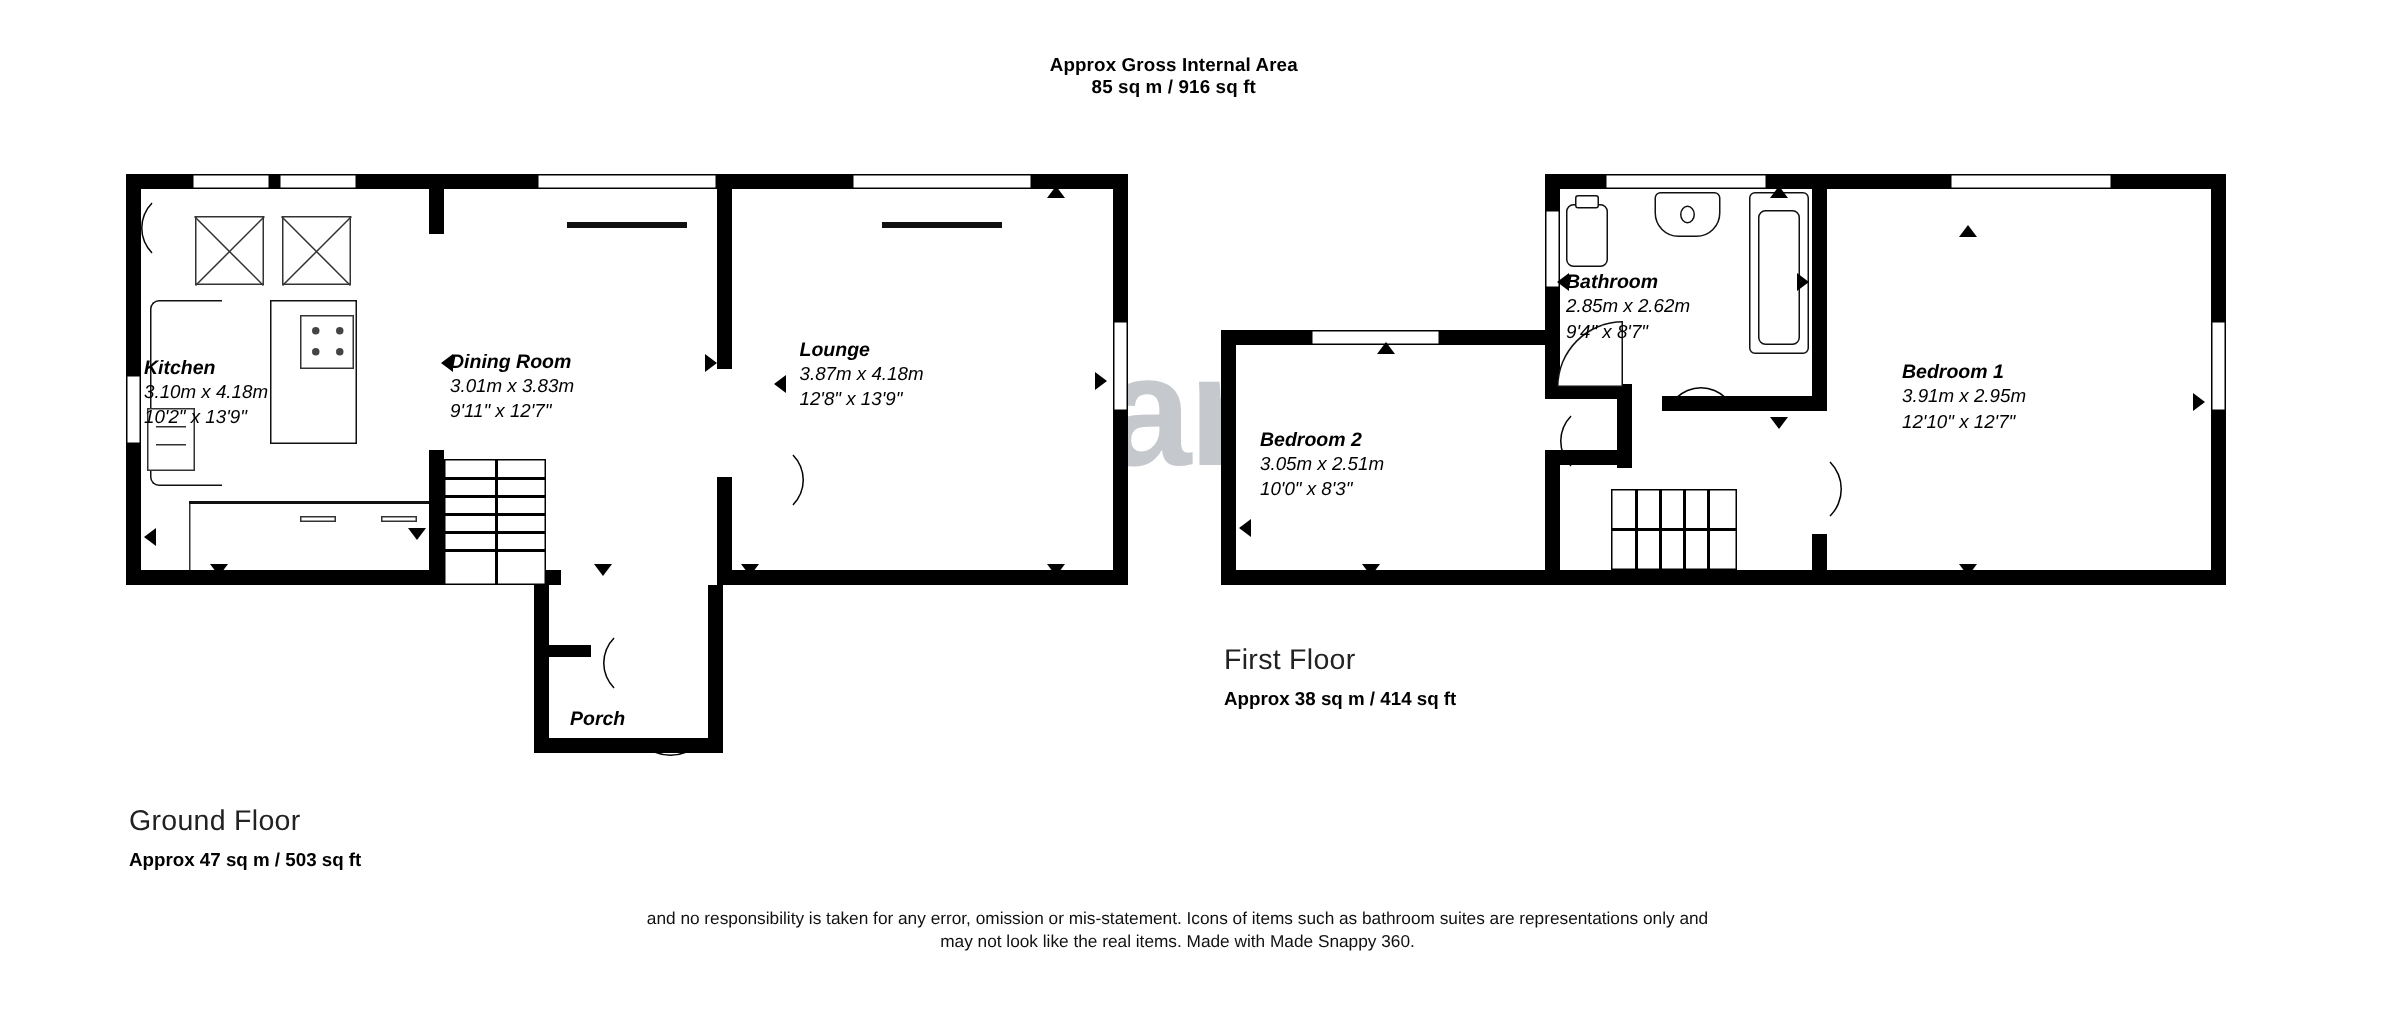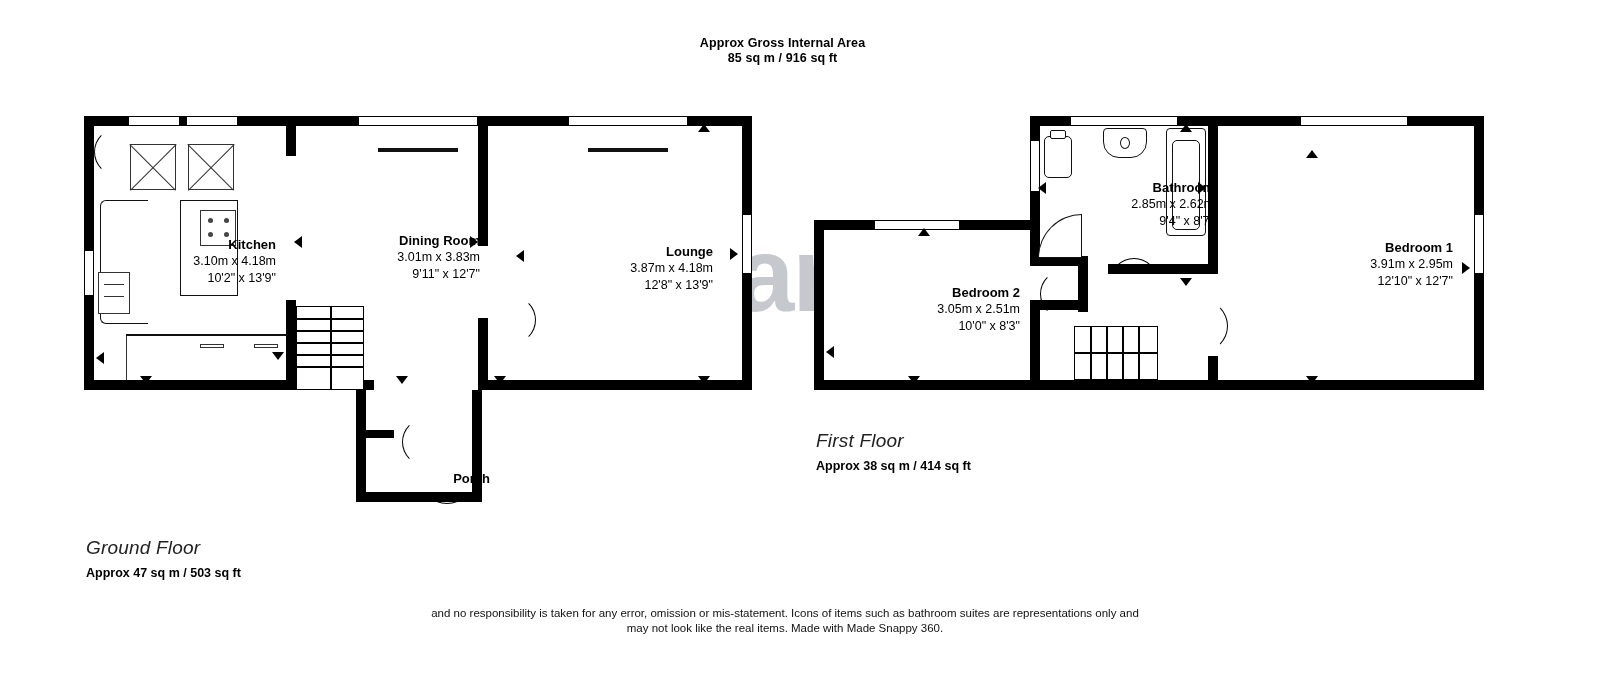--- a/index.html
+++ b/index.html
@@ -25,31 +25,31 @@
 
   
   .hdr {
     text-align: center;
     font-size: 12.5px;
     font-weight: bold;
     line-height: 15px;
     letter-spacing: .1px;
   }
   .room-label {
-    text-align: right;
+    text-align: left;
     font-size: 12.5px;
     line-height: 17px;
     white-space: nowrap;
+    font-style: italic;
   }
   .room-label .nm { font-weight: bold; font-size: 13px; }
   .floor-title {
     font-size: 19px;
     color: #222;
     letter-spacing: .2px;
-    font-style: italic;
   }
   .floor-sub {
     font-size: 12.5px;
     font-weight: bold;
   }
   .disclaimer {
     text-align: center;
     font-size: 11.5px;
     line-height: 14.5px;
     color: #111;
@@ -212,21 +212,21 @@
       <div>3.10m x 4.18m</div>
       <div>10'2" x 13'9"</div>
     </div>
 
     <div class="abs room-label" style="left:300px; top:232px; width:180px;">
       <div class="nm">Dining Room</div>
       <div>3.01m x 3.83m</div>
       <div>9'11" x 12'7"</div>
     </div>
 
-    <div class="abs room-label" style="left:533px; top:243px; width:180px;">
+    <div class="abs room-label" style="left:533px; top:224px; width:180px;">
       <div class="nm">Lounge</div>
       <div>3.87m x 4.18m</div>
       <div>12'8" x 13'9"</div>
     </div>
 
     <div class="abs room-label" style="left:380px; top:470px; width:110px;">
       <div class="nm">Porch</div>
     </div>
 
     <div class="abs" style="left:86px; top:537px;">

